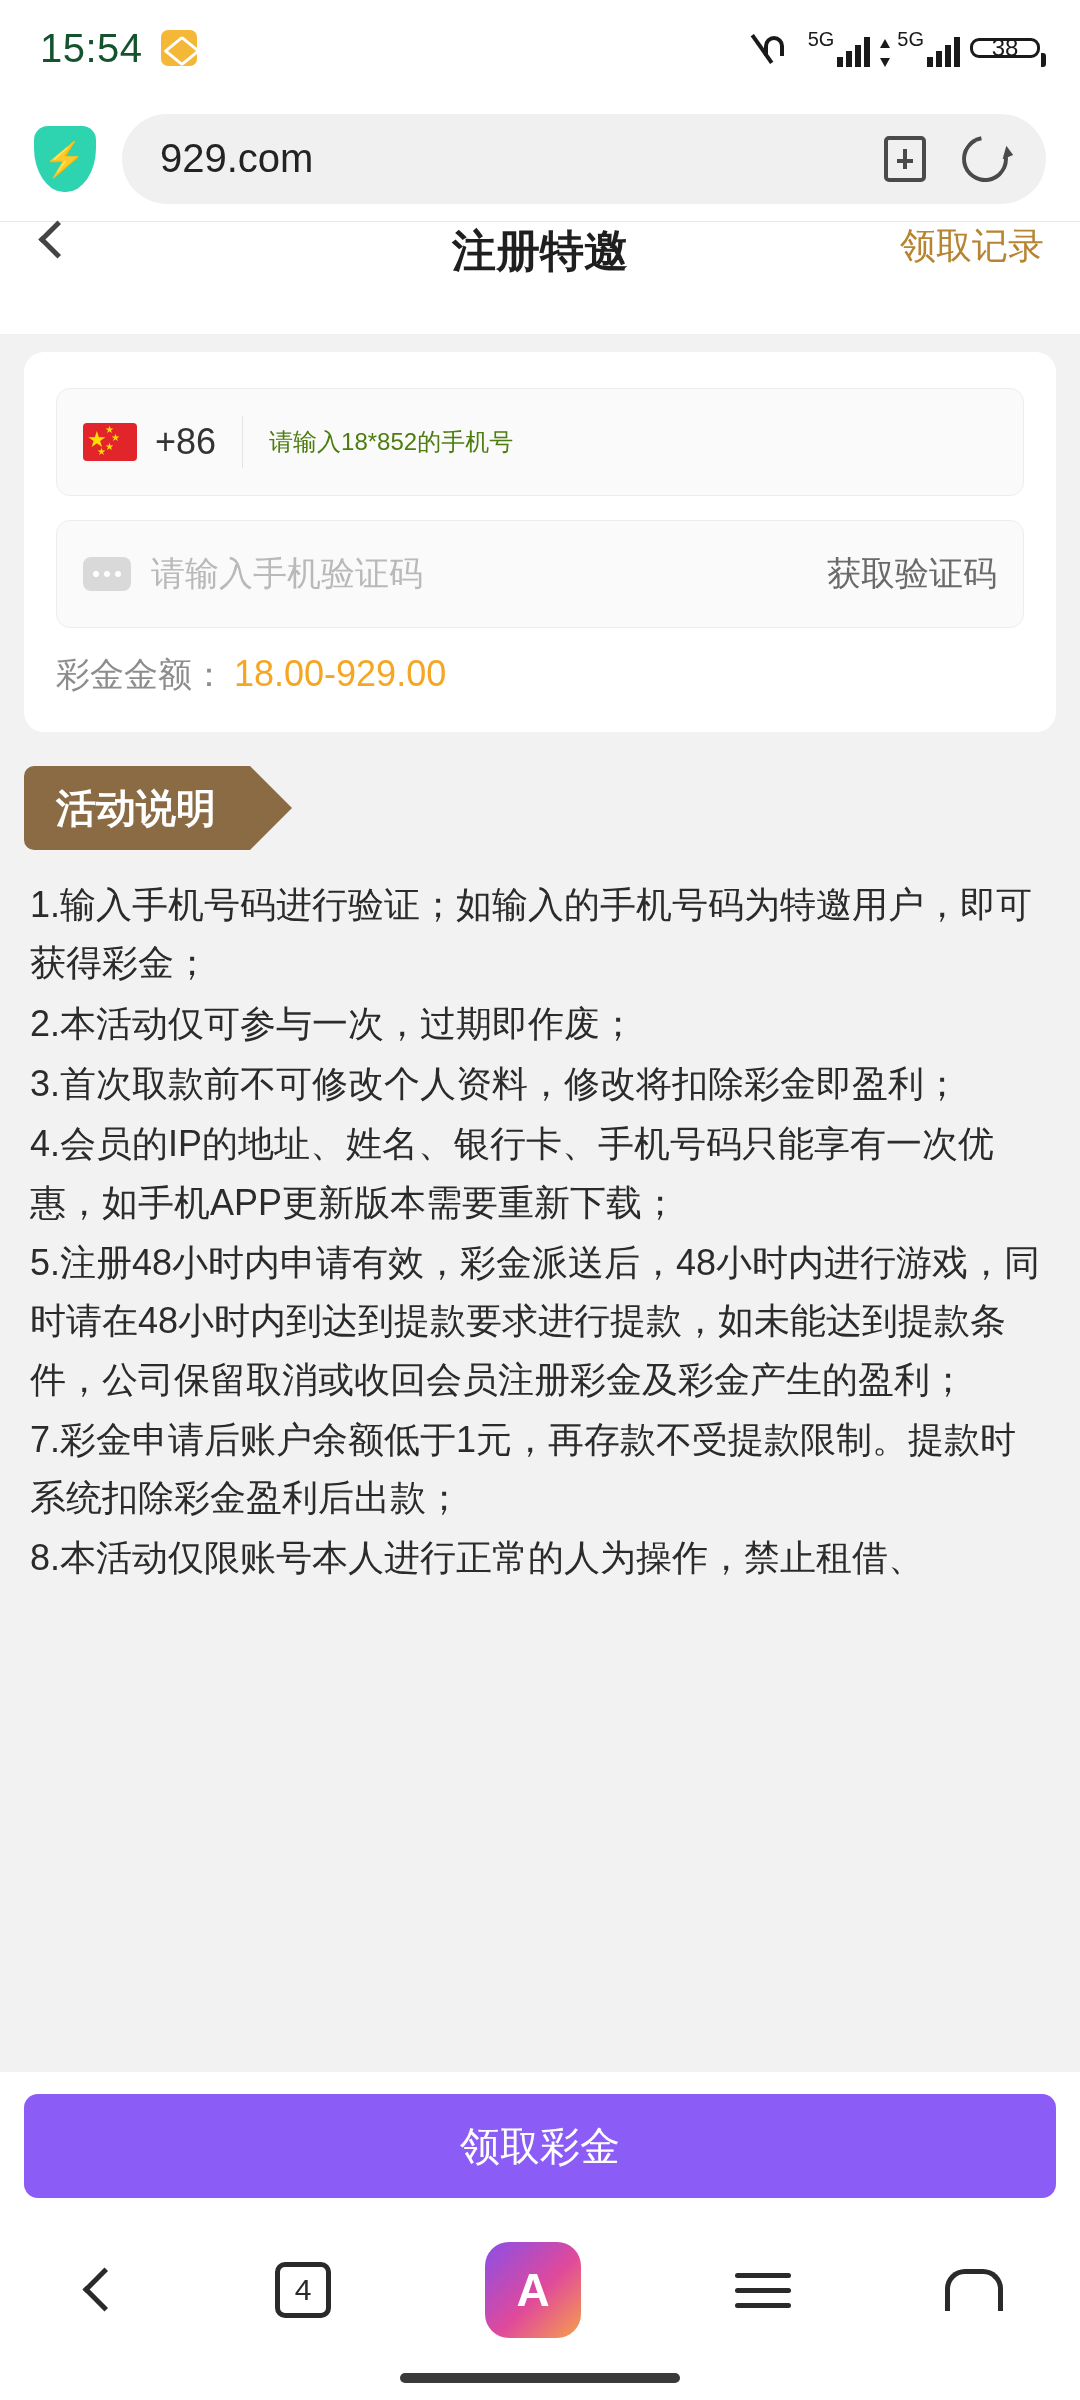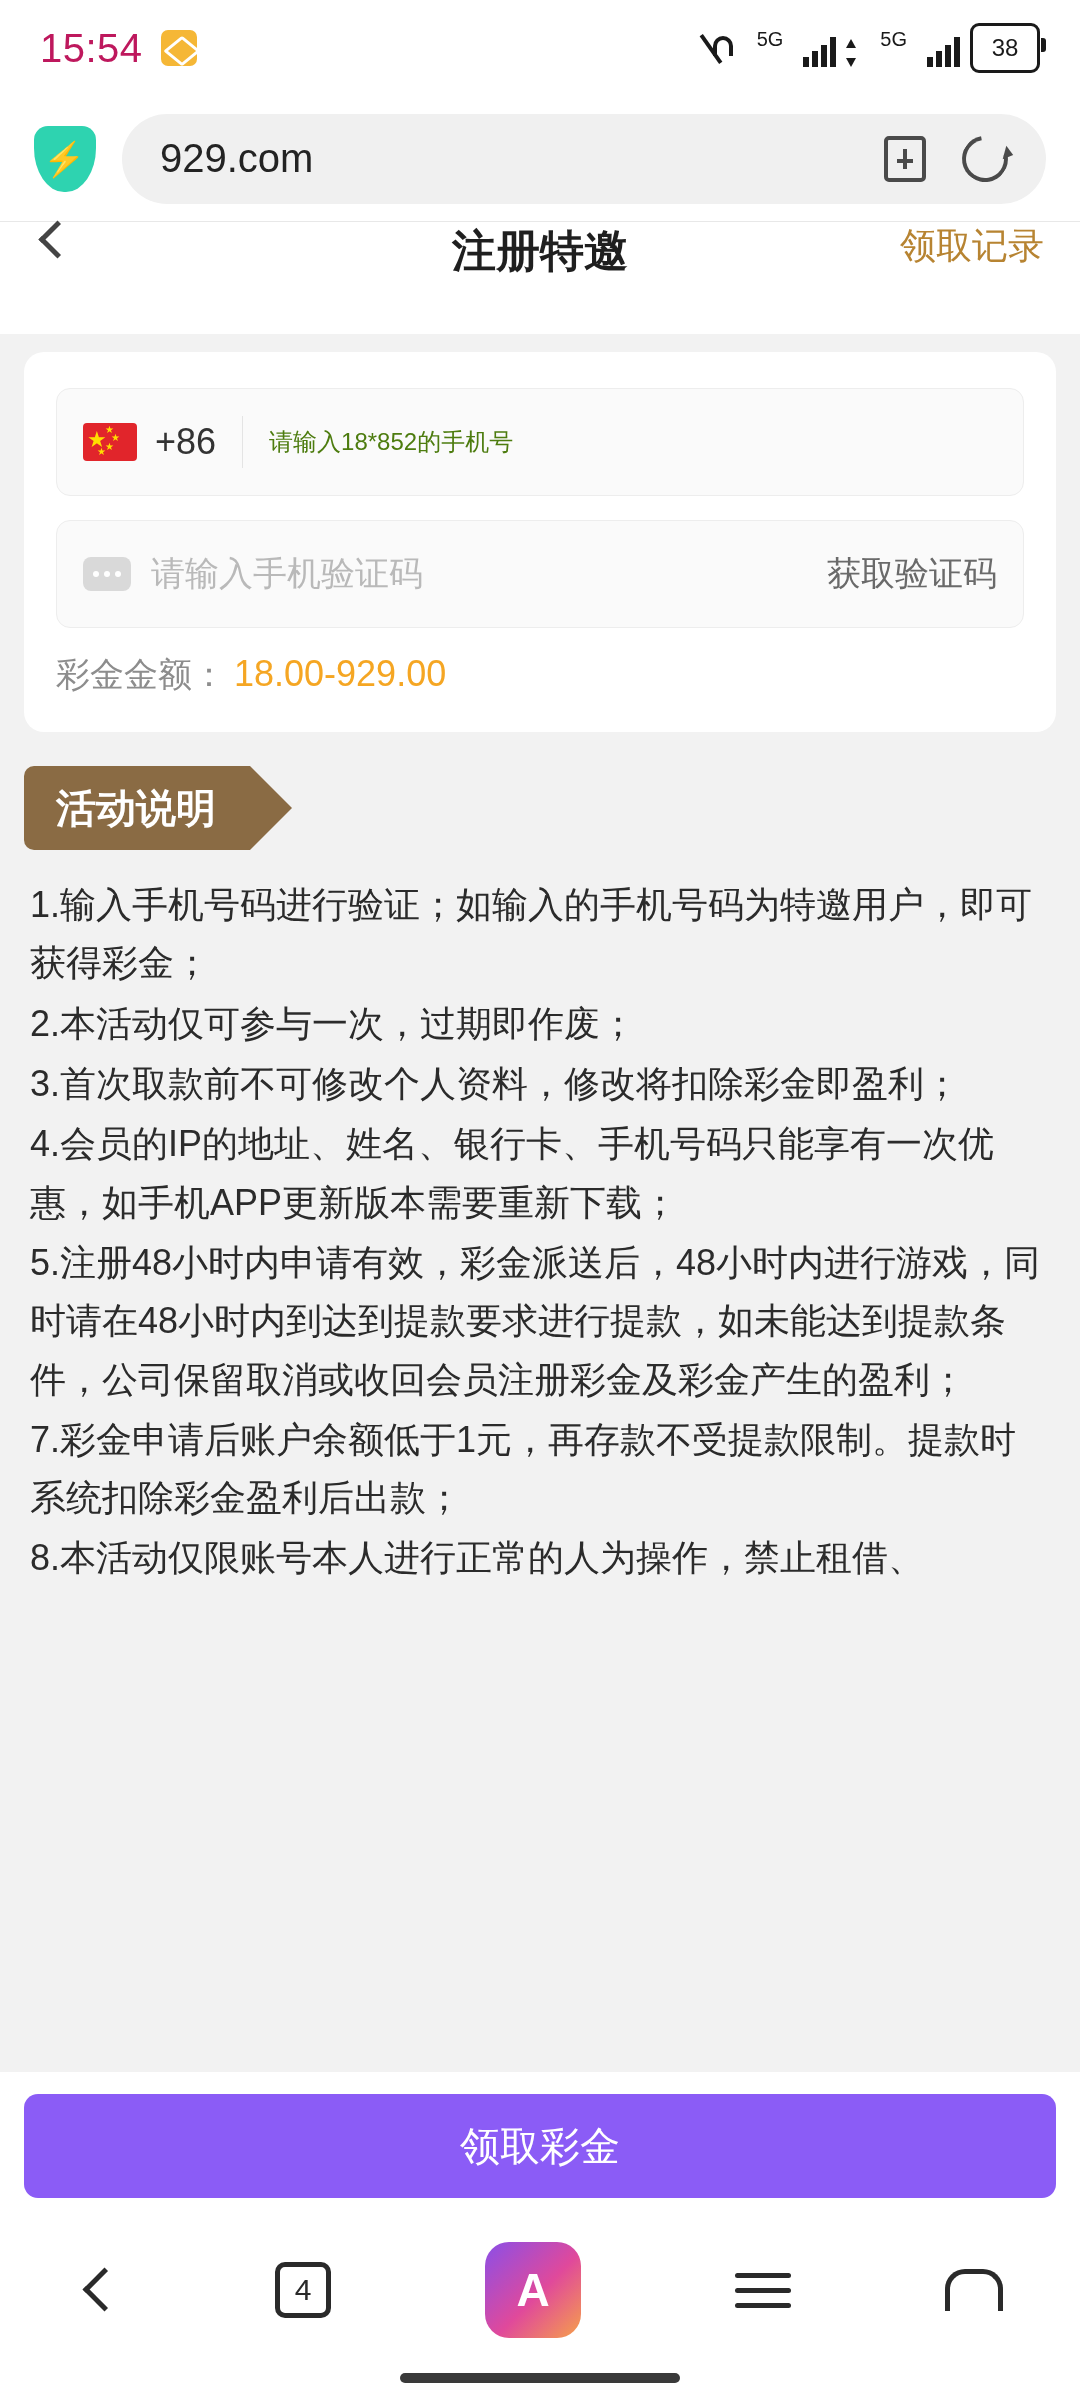--- a/index.html
+++ b/index.html
@@ -23,21 +23,21 @@
   .statusbar {
     height: 96px;
     background: #ffffff;
     display: flex;
     align-items: center;
     padding: 0 40px;
     flex: none;
   }
   .status-time {
     font-size: 40px;
-    color: #be185d;
+    color: #14532d;
     letter-spacing: 0.5px;
   }
   .status-left-icons { display: flex; align-items: center; gap: 14px; margin-left: 18px; }
   .icon-note {
     width: 36px; height: 36px; border-radius: 7px;
     background: #f5b736; position: relative;
   }
   .icon-note:after {
     content: "";
     position: absolute; left: 9px; top: 9px;
@@ -57,40 +57,40 @@
     width: 20px; height: 20px;
     border: 4px solid #1a1a1a;
     border-radius: 50% 50% 0 0;
     border-bottom: none;
   }
   .mute-icon .slash {
     position: absolute; left: 2px; top: 4px;
     width: 4px; height: 34px; background: #1a1a1a;
     transform: rotate(-35deg);
   }
-  .net-group { display: flex; align-items: flex-end; gap: 20px; }
+  .net-group { display: flex; align-items: flex-end; gap: 3px; }
   .net-label { font-size: 20px; color: #1a1a1a; line-height: 1; margin-bottom: 18px; }
   .bars { display: flex; align-items: flex-end; gap: 3px; height: 30px; }
   .bars i { width: 6px; background: #1a1a1a; display: block; }
   .bars i:nth-child(1) { height: 10px; }
   .bars i:nth-child(2) { height: 16px; }
   .bars i:nth-child(3) { height: 22px; }
   .bars i:nth-child(4) { height: 30px; }
   .net-group.second .bars i:nth-child(1) { background: #1a1a1a; }
   .arrow-up-down {
     width: 12px; height: 28px; position: relative; margin-right: 2px;
   }
   .arrow-up-down:before, .arrow-up-down:after {
     content: ""; position: absolute; width: 0; height: 0;
     border-left: 5px solid transparent; border-right: 5px solid transparent;
   }
   .arrow-up-down:before { top: 0; border-bottom: 9px solid #1a1a1a; }
   .arrow-up-down:after { bottom: 0; border-top: 9px solid #1a1a1a; }
   .battery {
-    width: 70px; height: 50px; border: 3px solid #1a1a1a; border-radius: 9px;
+    width: 70px; height: 20px; border: 3px solid #1a1a1a; border-radius: 9px;
     display: flex; align-items: center; justify-content: center;
     position: relative;
   }
   .battery:after {
     content: ""; position: absolute; right: -9px; top: 12px;
     width: 5px; height: 14px; background: #1a1a1a; border-radius: 0 3px 3px 0;
   }
   .battery span { font-size: 24px; color: #1a1a1a; }
 
   

